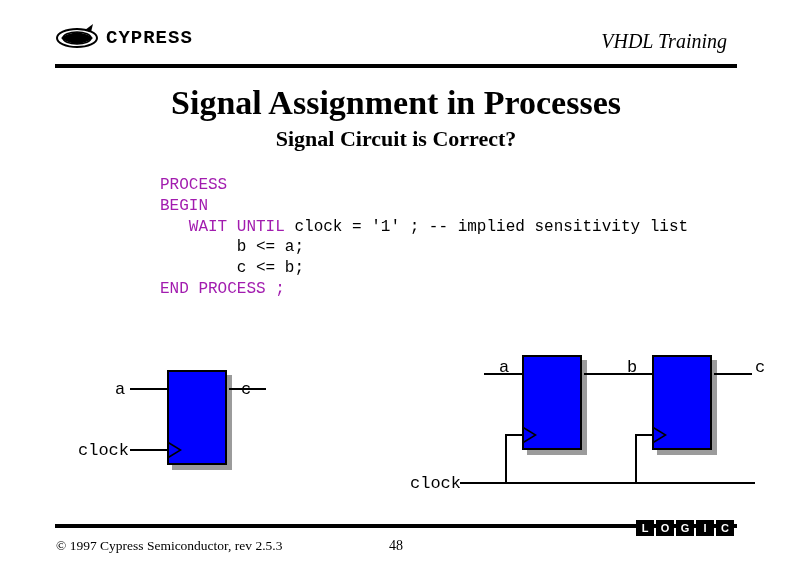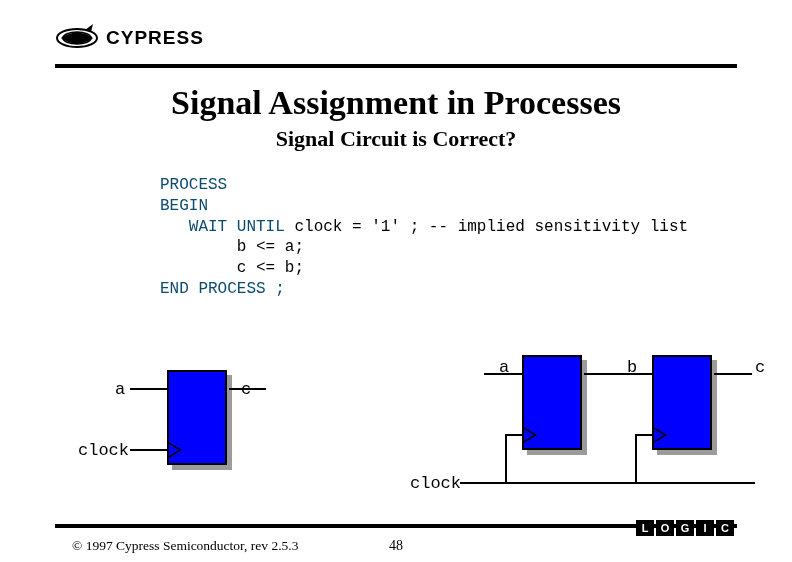--- a/index.html
+++ b/index.html
@@ -25,21 +25,21 @@
     width: 160px;
     height: 40px;
   }
   .logo-swirl {
     width: 44px;
     height: 36px;
     display: inline-block;
     vertical-align: middle;
   }
   .logo-text {
-    font-family: Liberation Sans, sans-serif;
+    font-family: Liberation Mono, monospace;
     font-weight: bold;
     font-size: 19px;
     letter-spacing: 1px;
     vertical-align: middle;
     margin-left: 3px;
   }
   .header-title {
     position: absolute;
     right: 10px;
     top: 10px;
@@ -75,21 +75,21 @@
   }
   .code-block {
     position: absolute;
     top: 175px;
     left: 160px;
     font-family: "Courier New", monospace;
     font-size: 16px;
     line-height: 1.3;
     white-space: pre;
   }
-  .code-black { color: #0c4a6e; }
+  .code-black { color: #a21caf; }
   .code-red { color: #000000; }
   .diagram-area {
     position: absolute;
     top: 350px;
     left: 0;
     width: 792px;
     height: 160px;
   }
   .sig-label {
     position: absolute;
@@ -134,21 +134,21 @@
   .footer-rule {
     position: absolute;
     left: 55px;
     right: 55px;
     top: 524px;
     height: 4px;
     background: #000;
   }
   .copyright {
     position: absolute;
-    left: 72px;
+    left: 56px;
     top: 538px;
     font-size: 13.5px;
   }
   .page-num {
     position: absolute;
     left: 0;
     right: 0;
     top: 538px;
     text-align: center;
     font-family: Liberation Serif, serif;
@@ -195,20 +195,21 @@
 <div class="header">
   <div class="logo">
     <svg class="logo-swirl" viewBox="0 0 44 36">
       <ellipse cx="22" cy="18" rx="20" ry="9" fill="none" stroke="#000" stroke-width="2"></ellipse>
       <ellipse cx="22" cy="18" rx="14" ry="6" fill="none" stroke="#000" stroke-width="1.5"></ellipse>
       <path d="M22 12 Q10 14 6 18 Q10 22 22 24 Q34 22 38 18 Q34 14 22 12" fill="#000"></path>
       <path d="M30 10 L38 4 L36 12 Z" fill="#000"></path>
     </svg>
     <span class="logo-text">CYPRESS</span>
   </div>
+  <div class="header-title">VHDL Training</div>
   <div class="header-rule"></div>
 </div>
 
 <h1 class="main-title">Signal Assignment in Processes</h1>
 <h2 class="subtitle">Signal Circuit is Correct?</h2>
 
 <div class="code-block"><span class="code-black">PROCESS</span>
 <span class="code-black">BEGIN</span>
 <span class="code-black">   WAIT UNTIL </span><span class="code-red">clock = '1' ; </span><span class="code-red">-- implied sensitivity list</span>
 <span class="code-red">        b &lt;= a;</span>

